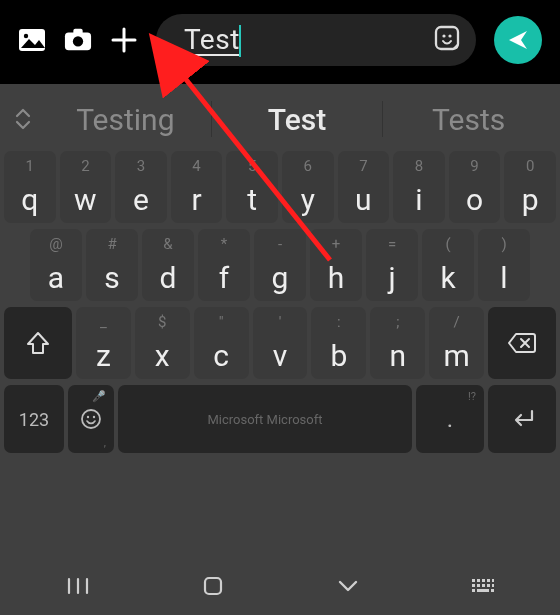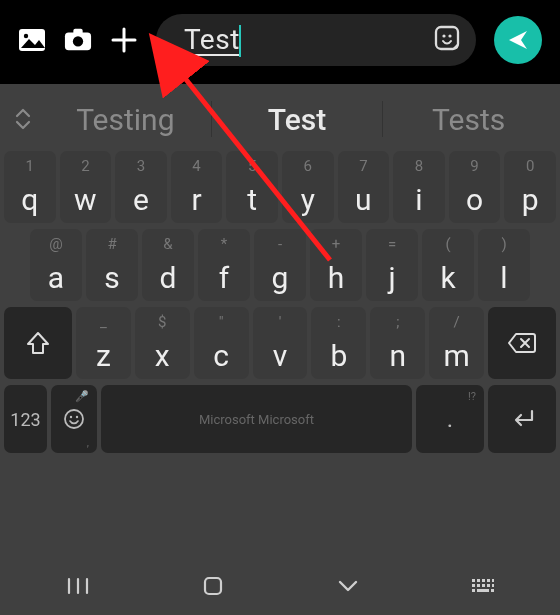--- a/index.html
+++ b/index.html
@@ -169,21 +169,21 @@
     font-size: 11px;
     color: #666;
   }
   .bkey .mini-bot {
     position: absolute;
     bottom: 4px;
     right: 8px;
     font-size: 11px;
     color: #666;
   }
-  .bkey.sym { width: 43px; font-size: 18px; }
+  .bkey.sym { width: 60px; font-size: 18px; }
   .bkey.emoji { width: 46px; }
   .bkey.space { flex: 1; font-size: 13px; color: #666; }
   .bkey.punct { width: 68px; font-size: 24px; }
   .bkey.enter { width: 68px; }
   
   .nav {
     margin-top: auto;
     height: 58px;
     display: flex;
     align-items: center;

